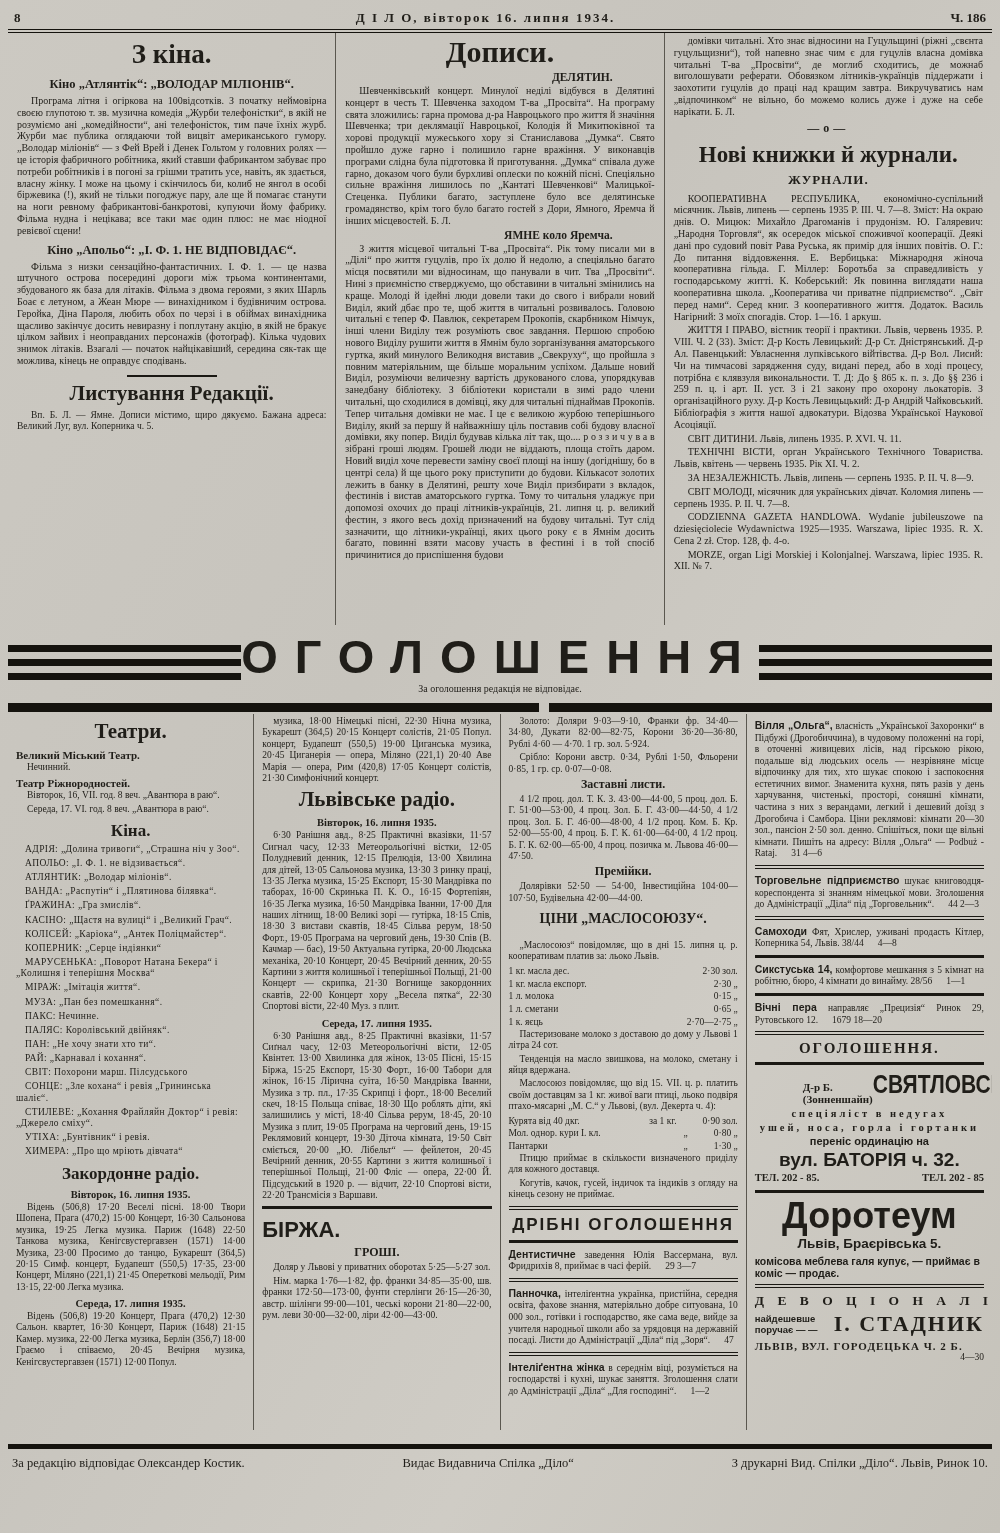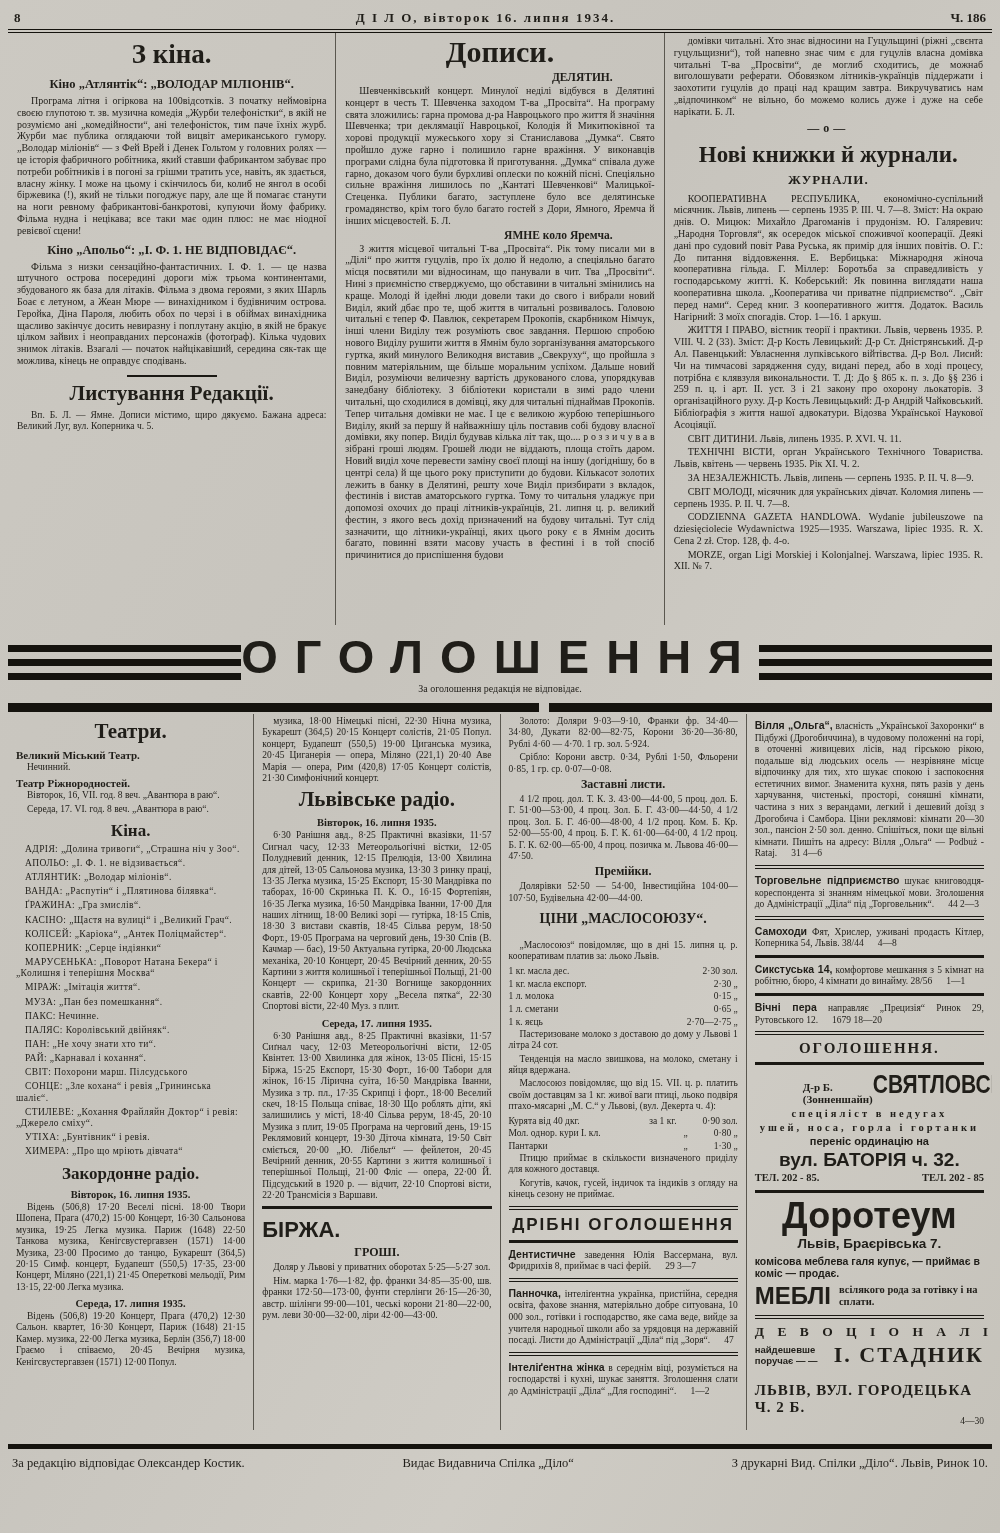--- a/index.html
+++ b/index.html
@@ -78,21 +78,21 @@
   .dor-addr{font-family:"Liberation Sans",sans-serif;font-size:13.5px;font-weight:bold;text-align:center;margin:2px 0 4px;}
   .dor-line{font-family:"Liberation Sans",sans-serif;font-size:10.5px;font-weight:bold;margin:1px 0;}
   .mebli{display:flex;align-items:center;gap:8px;margin:3px 0;}
   .mebli-w{font-family:"Liberation Sans",sans-serif;font-weight:bold;font-size:24px;}
   .mebli-t{font-size:10.5px;font-weight:bold;line-height:1.2;}
   
   .dev-t{font-weight:bold;font-size:13.5px;letter-spacing:5px;text-align:center;margin:3px 0 2px;white-space:nowrap;}
   .dev-row{display:flex;align-items:center;gap:6px;}
   .dev-small{font-family:"Liberation Sans",sans-serif;font-size:9.5px;font-weight:bold;line-height:1.2;}
   .dev-name{font-size:22px;font-weight:bold;letter-spacing:2px;flex:1;text-align:right;}
-  .dev-addr{font-size:15px;font-weight:bold;letter-spacing:1px;margin:14px 0 0;}
+  .dev-addr{font-size:11px;font-weight:bold;letter-spacing:1px;margin:3px 0 0;}
   .dev-ref{font-size:9.5px;text-align:right;}
   
   .footer{border-top:5px solid #15130e;margin-top:14px;display:flex;
     justify-content:space-between;font-size:12.5px;padding:7px 4px 0;}
 </style>
 </head>
 <body>
 
 <div class="page">
 
@@ -281,26 +281,22 @@
         <div class="doc-mv">переніс ординацію на</div>
         <div class="doc-addr">вул. БАТОРІЯ ч. 32.</div>
         <div class="doc-tel">
             <span>ТЕЛ. 202 - 85.</span>
             <span>ТЕЛ. 202 - 85</span>
           </div>
       </div>
       <div class="thick"></div>
       <div>
         <div class="dor-name">Доротеум</div>
-        <div class="dor-addr">Львів, Браєрівська 7.</div>
+        <div class="dor-addr">Львів, Браєрівська 5.</div>
         <div class="dor-line">комісова меблева галя купує, — приймає в коміс — продає.</div>
-        <div class="mebli">
-          <span class="mebli-w">МЕБЛІ</span>
-          <span class="mebli-t">всілякого рода за готівку і на сплати.</span>
-        </div>
       </div>
       <div class="dbl"></div>
       <div>
         <div class="dev-t">Д Е В О Ц І О Н А Л І Я</div>
         <div class="dev-row">
           <span class="dev-small"><span>найдешевше</span><br><span>поручає — —</span></span>
           <span class="dev-name">І. СТАДНИК</span>
         </div>
         <div class="dev-addr">ЛЬВІВ, ВУЛ. ГОРОДЕЦЬКА Ч. 2 Б.</div>
         <div class="dev-ref">4—30</div>

